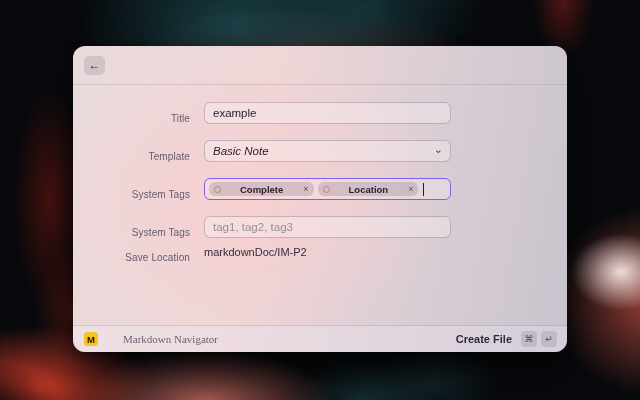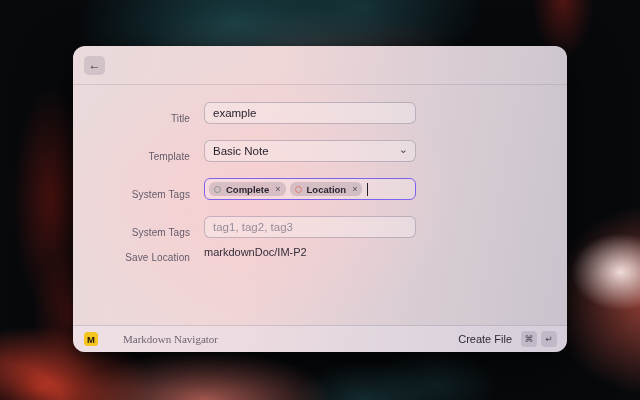--- a/index.html
+++ b/index.html
@@ -44,68 +44,68 @@
     display: flex; align-items: center; justify-content: center;
     font-size: 12px; color: #332d3a; cursor: pointer; user-select: none;
   }
   .form { padding-top: 17px; }
   .frow { display: flex; align-items: flex-end; height: 22px; margin-bottom: 16px; }
   .frow.static-row { margin-top: -13px; margin-bottom: 0; }
   .flabel {
     width: 117px; text-align: right; flex: 0 0 117px;
     font-size: 10px; color: #645c6b; letter-spacing: 0.1px;
   }
-  .fcontrol { margin-left: 14px; width: 212px; height: 22px; position: relative; }
+  .fcontrol { margin-left: 14px; width: 247px; height: 22px; position: relative; }
   .tbox {
     width: 100%; height: 100%; border-radius: 6px;
     border: 1px solid rgba(125,115,138,0.42);
     background: rgba(255,255,255,0.28);
     padding: 0 8px; font-size: 11.5px; color: #241f2a;
     font-family: "Liberation Sans", "DejaVu Sans", sans-serif;
     outline: none;
   }
   .tbox::placeholder { color: #958d9b; opacity: 1; }
   .selectbox {
     width: 100%; height: 100%; border-radius: 6px;
     border: 1px solid rgba(125,115,138,0.42);
     background: rgba(255,255,255,0.28);
     display: flex; align-items: center; padding: 0 8px;
-    font-size: 11.5px; font-weight: 500; color: #241f2a; cursor: pointer;
+    font-size: 11.5px; font-weight: 500; color: #241f2a; cursor: pointer; font-style: italic;
   }
   .chevron { position: absolute; right: 8px; top: 3px; font-size: 11px; color: #4c4553; pointer-events: none; }
   .tagfield {
     width: 100%; height: 100%; border-radius: 6px;
     border: 1.5px solid #7c62ee;
     background: rgba(255,255,255,0.22);
     display: flex; align-items: center; gap: 4px; padding: 0 4px;
   }
   .chip {
     height: 14px; border-radius: 6px; padding: 0 5px;
     background: rgba(104,89,112,0.22);
-    display: flex; align-items: center; gap: 5px;
+    display: flex; align-items: center; gap: 19px;
     font-size: 9.5px; font-weight: 700; color: #2a2430; cursor: pointer;
   }
   .chip-circle { width: 7px; height: 7px; border-radius: 50%; border: 1.5px solid currentColor; flex: 0 0 auto; }
   .chip-x { font-size: 9px; font-weight: 400; color: #564f5e; margin-left: 1px; cursor: pointer; }
   .caret { width: 1px; height: 13px; background: #241f2a; margin-left: 1px; }
   .static-value { font-size: 11px; color: #332d3a; line-height: 22px; }
   .dlg-footer {
     position: absolute; left: 0; right: 0; bottom: 0; height: 27px;
     border-top: 1px solid rgba(100,90,112,0.22);
     background: linear-gradient(90deg, rgba(240,231,239,0.45), rgba(226,219,233,0.45));
     display: flex; align-items: center; padding: 0 10px 0 11px;
   }
   .app-icon {
     width: 14px; height: 14px; border-radius: 3.5px;
     display: flex; align-items: center; justify-content: center;
     font-size: 9.5px; font-weight: 700; color: #201806;
   }
   .app-name { margin-left: 25px; font-size: 11px; color: #6b6372; font-family: Liberation Serif, serif; }
   .footer-right { margin-left: auto; display: flex; align-items: center; gap: 4px; cursor: pointer; }
-  .action-label { font-size: 11px; font-weight: 400; color: #2e2936; margin-right: 5px; }
+  .action-label { font-size: 11px; font-weight: 700; color: #2e2936; margin-right: 5px; }
   .kbd {
     width: 16px; height: 16px; border-radius: 4px;
     background: rgba(118,108,130,0.22);
     display: flex; align-items: center; justify-content: center;
     font-size: 9px; color: #4d4656;
   }
 </style>
 </head>
 <body>
 

